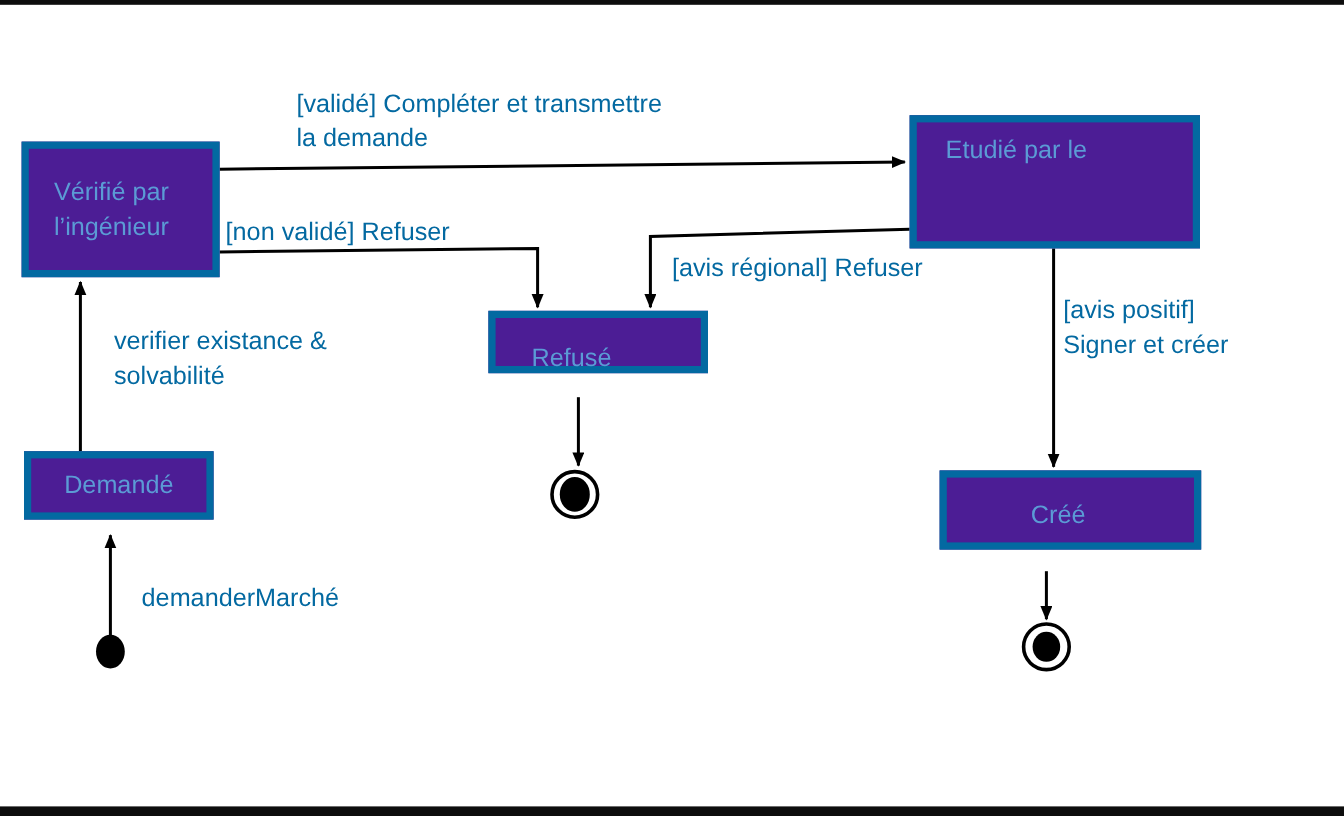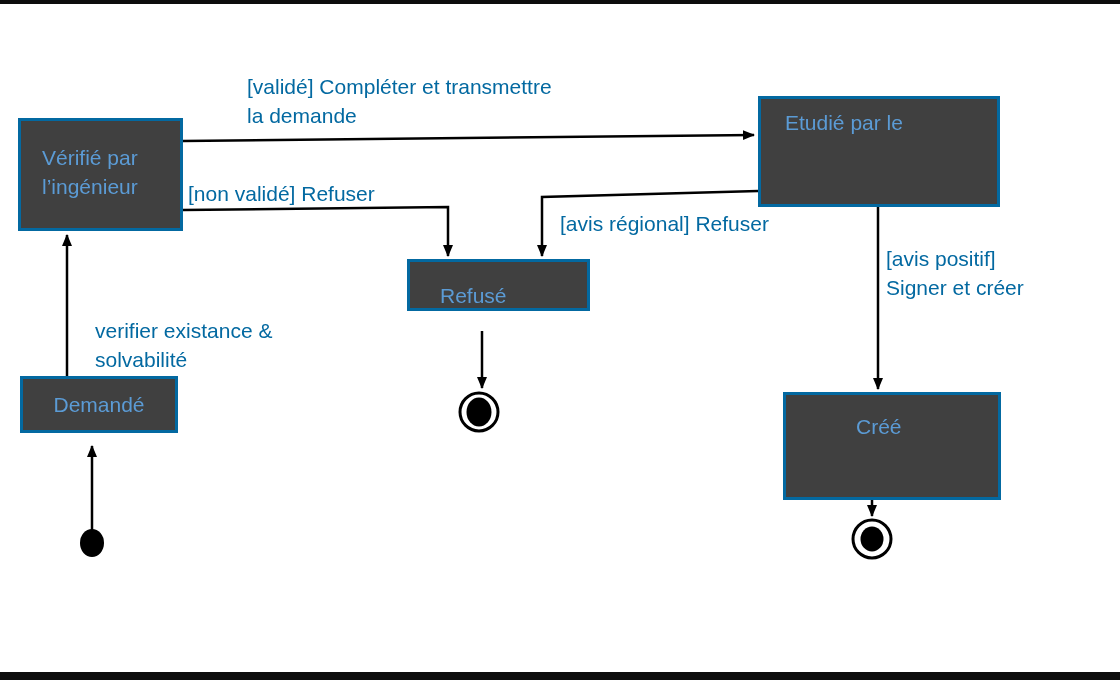--- a/index.html
+++ b/index.html
@@ -12,46 +12,46 @@
   }
   .frame-bar{position:absolute;left:0;width:1120px;background:#0d0d0d;}
   #frame-top{top:0;height:4px;}
   #frame-bottom{top:672px;height:8px;}
 
   svg.connectors{position:absolute;left:0;top:0;z-index:1;}
 
   .state-box{
     position:absolute;
     box-sizing:border-box;
-    border:3px solid #0369a1;
-    background:#404040;
+    border:6px solid #0369a1;
+    background:#4c1d95;
     z-index:2;
     color:#5b9bd5;
     font-size:21px;
     line-height:29px;
   }
   #state-verifie{left:18px;top:118px;width:165px;height:113px;padding:22px 0 0 21px;}
   #state-etudie{left:758px;top:96px;width:242px;height:111px;padding:9px 0 0 24px;}
   #state-refuse{left:407px;top:259px;width:183px;height:52px;padding:19px 0 0 30px;}
   #state-demande{left:20px;top:376px;width:158px;height:57px;display:flex;align-items:center;justify-content:center;}
-  #state-cree{left:783px;top:392px;width:218px;height:108px;padding:17px 0 0 70px;}
+  #state-cree{left:783px;top:392px;width:218px;height:66px;padding:17px 0 0 70px;}
 
   .edge-label{
     position:absolute;
     color:#0369a1;
     font-size:21px;
     line-height:29px;
     white-space:nowrap;
     z-index:3;
   }
   #lbl-valide{left:247px;top:72px;}
   #lbl-nonvalide{left:188px;top:179px;}
   #lbl-avisneg{left:560px;top:209px;}
   #lbl-avispos{left:886px;top:244px;}
-  #lbl-verifier{left:95px;top:270px;margin-top:46px;}
+  #lbl-verifier{left:95px;top:270px;}
   #lbl-demander{left:118px;top:484px;}
 </style>
 </head>
 <body>
 
 <div id="canvas">
 
   <div id="frame-top" class="frame-bar"></div>
   <div id="frame-bottom" class="frame-bar"></div>
 
@@ -118,14 +118,15 @@
   <div id="lbl-avispos" class="edge-label">
     <div>[avis positif]</div>
     <div>Signer et créer</div>
   </div>
 
   <div id="lbl-verifier" class="edge-label">
     <div>verifier existance &amp;</div>
     <div>solvabilité</div>
   </div>
 
+  <div id="lbl-demander" class="edge-label">demanderMarché</div>
 
 </div>
 
 </body></html>

